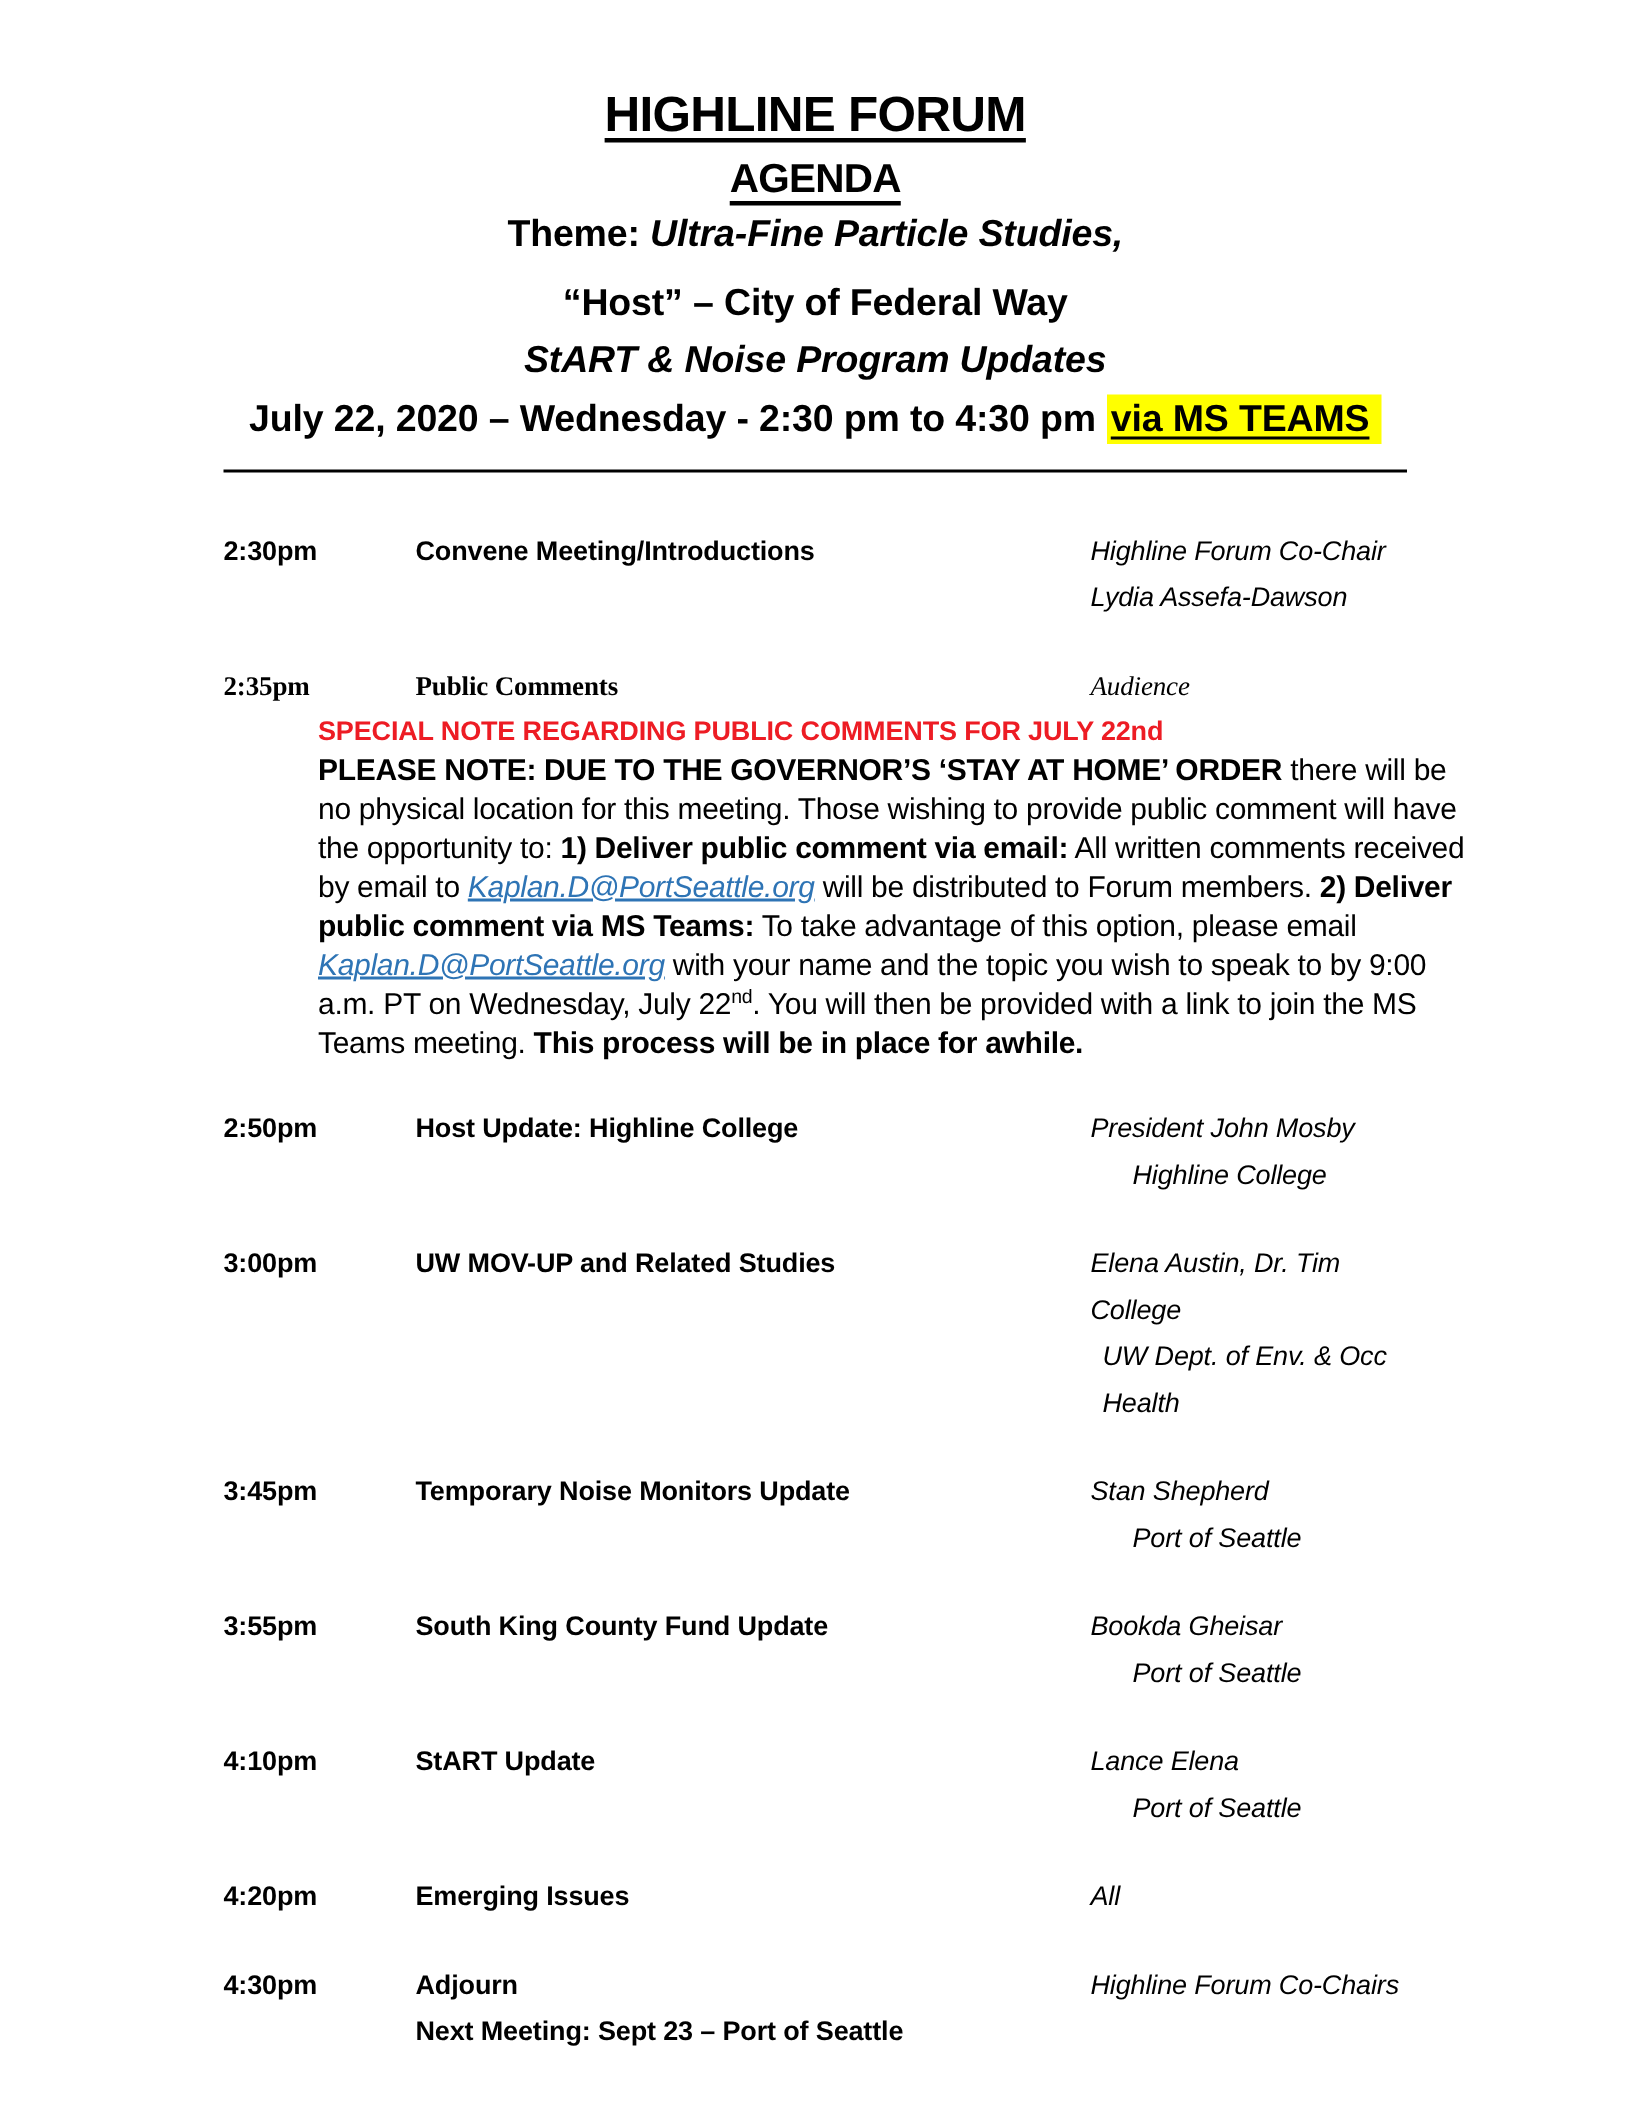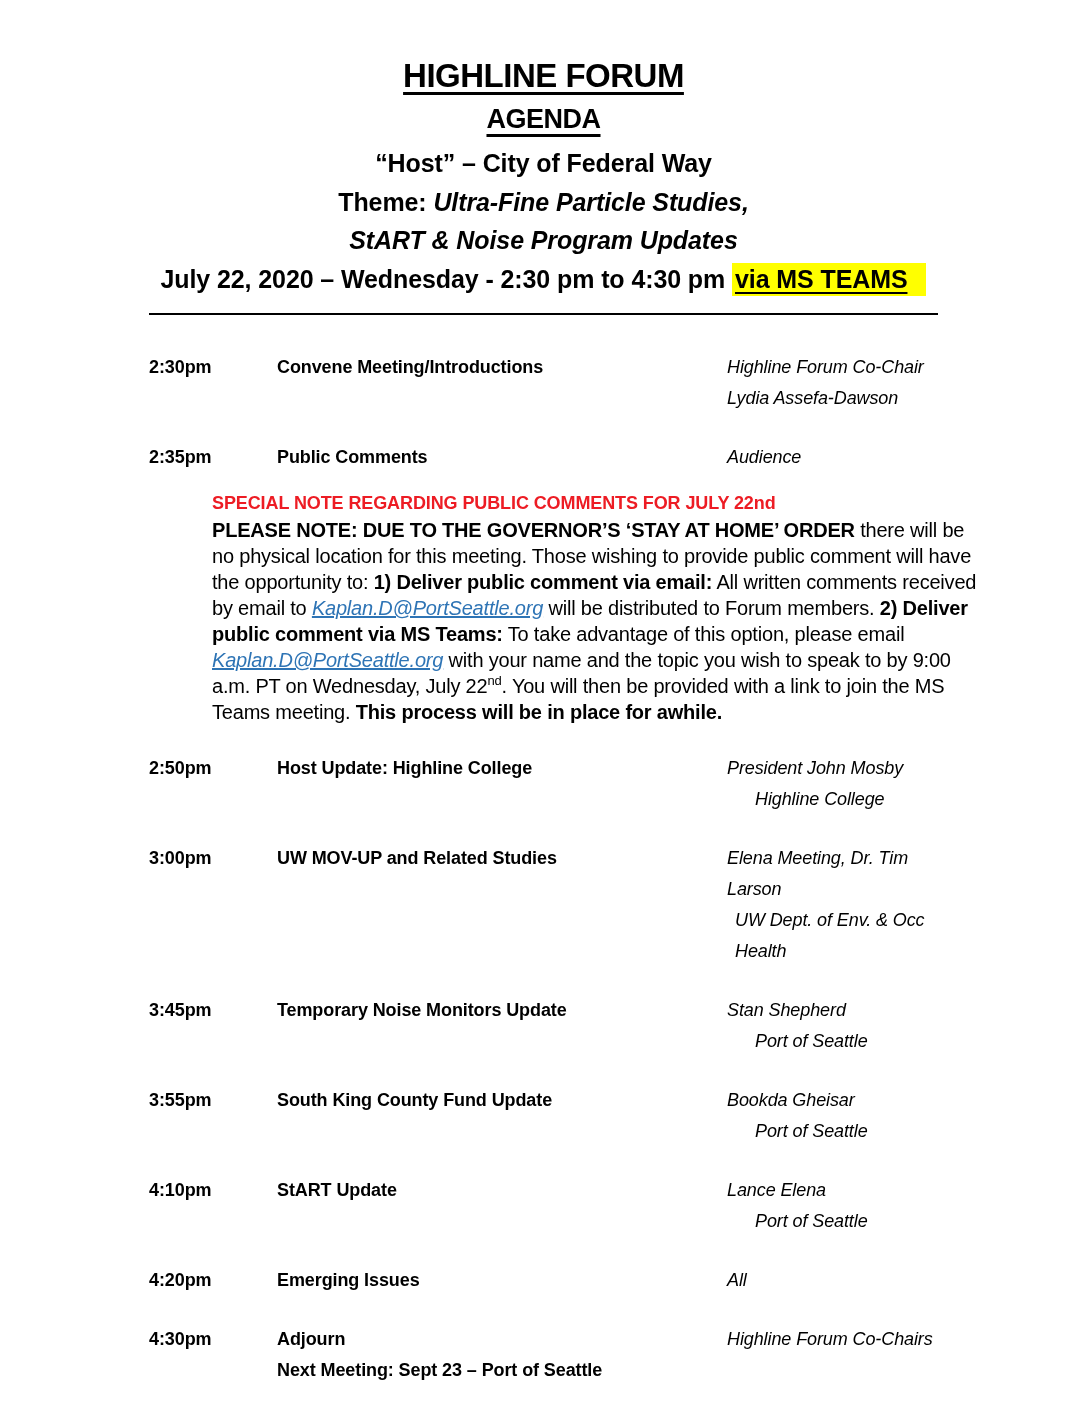--- a/index.html
+++ b/index.html
@@ -28,21 +28,21 @@
     text-decoration: underline; text-decoration-thickness: 3px; text-underline-offset: 6px;
     letter-spacing: -0.5px;
   }
   .hdr-line { font-size: 25px; font-weight: bold; line-height: 1.35; }
   .host-line { margin-top: 12px; }
   .theme-line, .theme-line2, .date-line { margin-top: 5px; }
   .italic { font-style: italic; }
   .hl {
     background: var(--highlight, #FFFF00);
     text-decoration: underline; text-decoration-thickness: 2px; text-underline-offset: 4px;
-    padding: 2px 19px 3px 3px;
+    padding: 2px 8px 3px 3px;
   }
   .separator {
     margin-top: 16px;
     border-top: 2.5px solid #000;
     height: 0;
   }
   
   .rows { margin-top: 37px; }
   .row {
     display: grid;
@@ -83,41 +83,41 @@
   sup { font-size: 13px; line-height: 0; }
 </style>
 </head>
 <body>
 
 <div class="page">
 
   <div class="header">
     <div class="doc-title">HIGHLINE FORUM</div>
     <div class="doc-subtitle">AGENDA</div>
+    <div class="hdr-line theme-line"><span>Theme: </span><span class="italic">Ultra-Fine Particle Studies,</span></div>
     <div class="hdr-line host-line">“Host” – City of Federal Way</div>
-    <div class="hdr-line theme-line"><span>Theme: </span><span class="italic">Ultra-Fine Particle Studies,</span></div>
     <div class="hdr-line theme-line2 italic">StART &amp; Noise Program Updates</div>
     <div class="hdr-line date-line"><span>July 22, 2020 – Wednesday - 2:30 pm to 4:30 pm </span><span class="hl">via MS TEAMS</span></div>
   </div>
 
   <div class="separator"></div>
 
   <div class="rows">
 
     <div class="row">
       <div class="t">2:30pm</div>
       <div class="topic">Convene Meeting/Introductions</div>
       <div class="pres">
         <div>Highline Forum Co-Chair</div>
         <div>Lydia Assefa-Dawson</div>
       </div>
     </div>
 
     <div>
-      <div class="row" style="margin-bottom:16px;">
+      <div class="row" style="margin-bottom:0;font-family:Liberation Serif, serif;">
         <div class="t">2:35pm</div>
         <div class="topic">Public Comments</div>
         <div class="pres">
           <div>Audience</div>
         </div>
       </div>
       <div class="note">
         <div class="note-heading">SPECIAL NOTE REGARDING PUBLIC COMMENTS FOR JULY 22nd</div>
         <div class="note-body"><b>PLEASE NOTE: DUE TO THE GOVERNOR’S ‘STAY AT HOME’ ORDER</b><span> there will be no physical location for this meeting. Those wishing to provide public comment will have the opportunity to: </span><b>1) Deliver public comment via email:</b><span> All written comments received by email to </span><a href="#" class="email">Kaplan.D@PortSeattle.org</a><span> will be distributed to Forum members. </span><b>2) Deliver public comment via MS Teams:</b><span> To take advantage of this option, please email </span><a href="#" class="email">Kaplan.D@PortSeattle.org</a><span> with your name and the topic you wish to speak to by 9:00 a.m. PT on Wednesday, July 22</span><sup>nd</sup><span>. You will then be provided with a link to join the MS Teams meeting. </span><b>This process will be in place for awhile.</b></div>
       </div>
@@ -129,21 +129,21 @@
       <div class="pres">
         <div>President John Mosby</div>
         <div class="ind">Highline College</div>
       </div>
     </div>
 
     <div class="row">
       <div class="t">3:00pm</div>
       <div class="topic">UW MOV-UP and Related Studies</div>
       <div class="pres">
-        <div>Elena Meeting, Dr. Tim Larson</div>
+        <div>Elena Austin, Dr. Tim College</div>
         <div class="ind-sm">UW Dept. of Env. &amp; Occ Health</div>
       </div>
     </div>
 
     <div class="row">
       <div class="t">3:45pm</div>
       <div class="topic">Temporary Noise Monitors Update</div>
       <div class="pres">
         <div>Stan Shepherd</div>
         <div class="ind">Port of Seattle</div>

